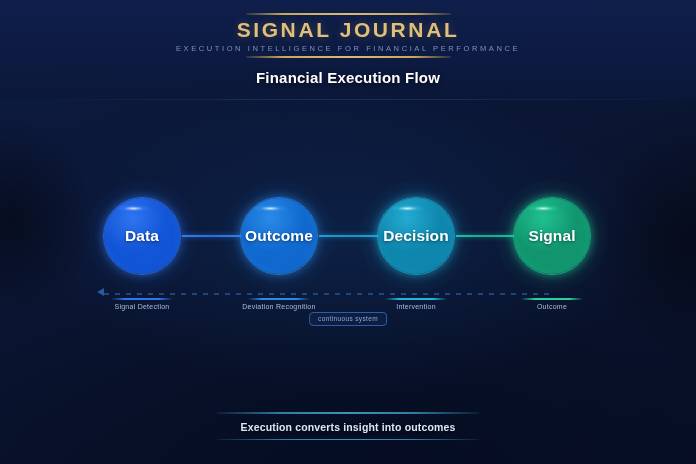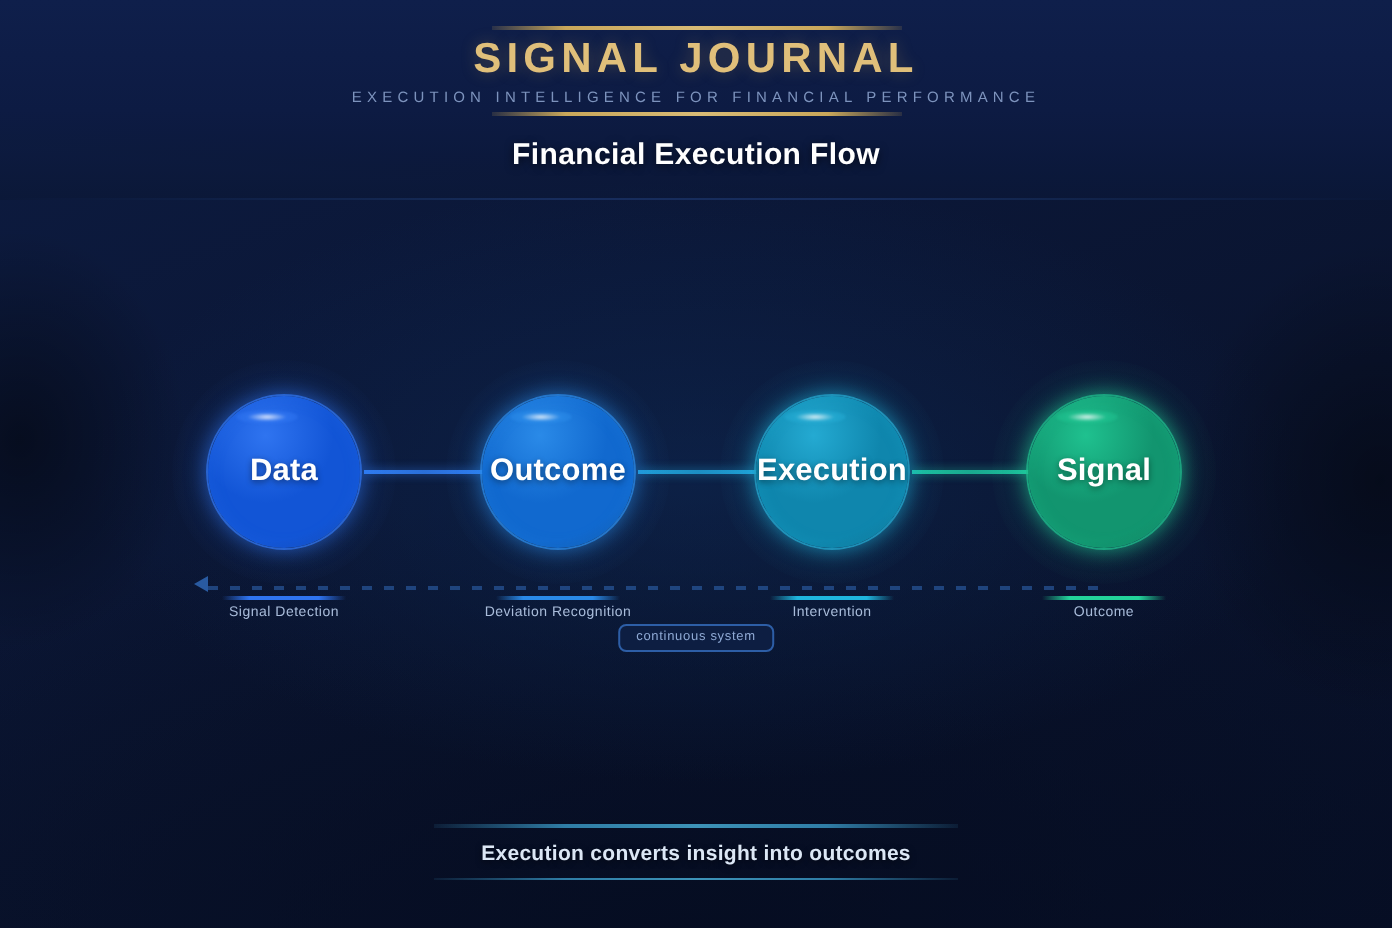--- a/index.html
+++ b/index.html
@@ -289,21 +289,21 @@
     </div>
     <div class="sublabel" id="sub-1" style="left: 279px;">
       <div class="bar" style="background: linear-gradient(90deg, rgba(42, 138, 232, 0) 0%, rgb(42, 138, 232) 22%, rgb(42, 138, 232) 78%, rgba(42, 138, 232, 0) 100%);"></div>
       <div class="txt">Deviation Recognition</div>
     </div>
 
     <div class="node" id="node-2" style="left: 416px;">
       <div class="glow" style="background: radial-gradient(circle, rgba(31, 182, 222, 0.333) 0%, rgba(31, 182, 222, 0.15) 42%, rgba(31, 182, 222, 0.06) 58%, rgba(0, 0, 0, 0) 74%);"></div>
       <div class="rim" style="border: 1px solid rgba(36, 170, 210, 0.8); box-shadow: rgba(31, 182, 222, 0.6) 0px 0px 10px, rgba(31, 182, 222, 0.2) 0px 0px 8px inset;"></div>
       <div class="disc" style="background: radial-gradient(circle at 38% 26%, rgb(36, 170, 210) 0%, rgb(15, 134, 173) 46%, rgb(15, 134, 173) 72%, rgb(12, 105, 135) 100%);">
-        <span class="disc-label">Execution</span>
+        <span class="disc-label">Decision</span>
       </div>
       <div class="spec" style="background: radial-gradient(rgba(255, 255, 255, 0.8) 0%, rgba(36, 170, 210, 0.8) 45%, rgba(255, 255, 255, 0) 100%);"></div>
     </div>
     <div class="sublabel" id="sub-2" style="left: 416px;">
       <div class="bar" style="background: linear-gradient(90deg, rgba(31, 182, 222, 0) 0%, rgb(31, 182, 222) 22%, rgb(31, 182, 222) 78%, rgba(31, 182, 222, 0) 100%);"></div>
       <div class="txt">Intervention</div>
     </div>
 
     <div class="node" id="node-3" style="left: 552px;">
       <div class="glow" style="background: radial-gradient(circle, rgba(35, 211, 154, 0.333) 0%, rgba(35, 211, 154, 0.15) 42%, rgba(35, 211, 154, 0.06) 58%, rgba(0, 0, 0, 0) 74%);"></div>

